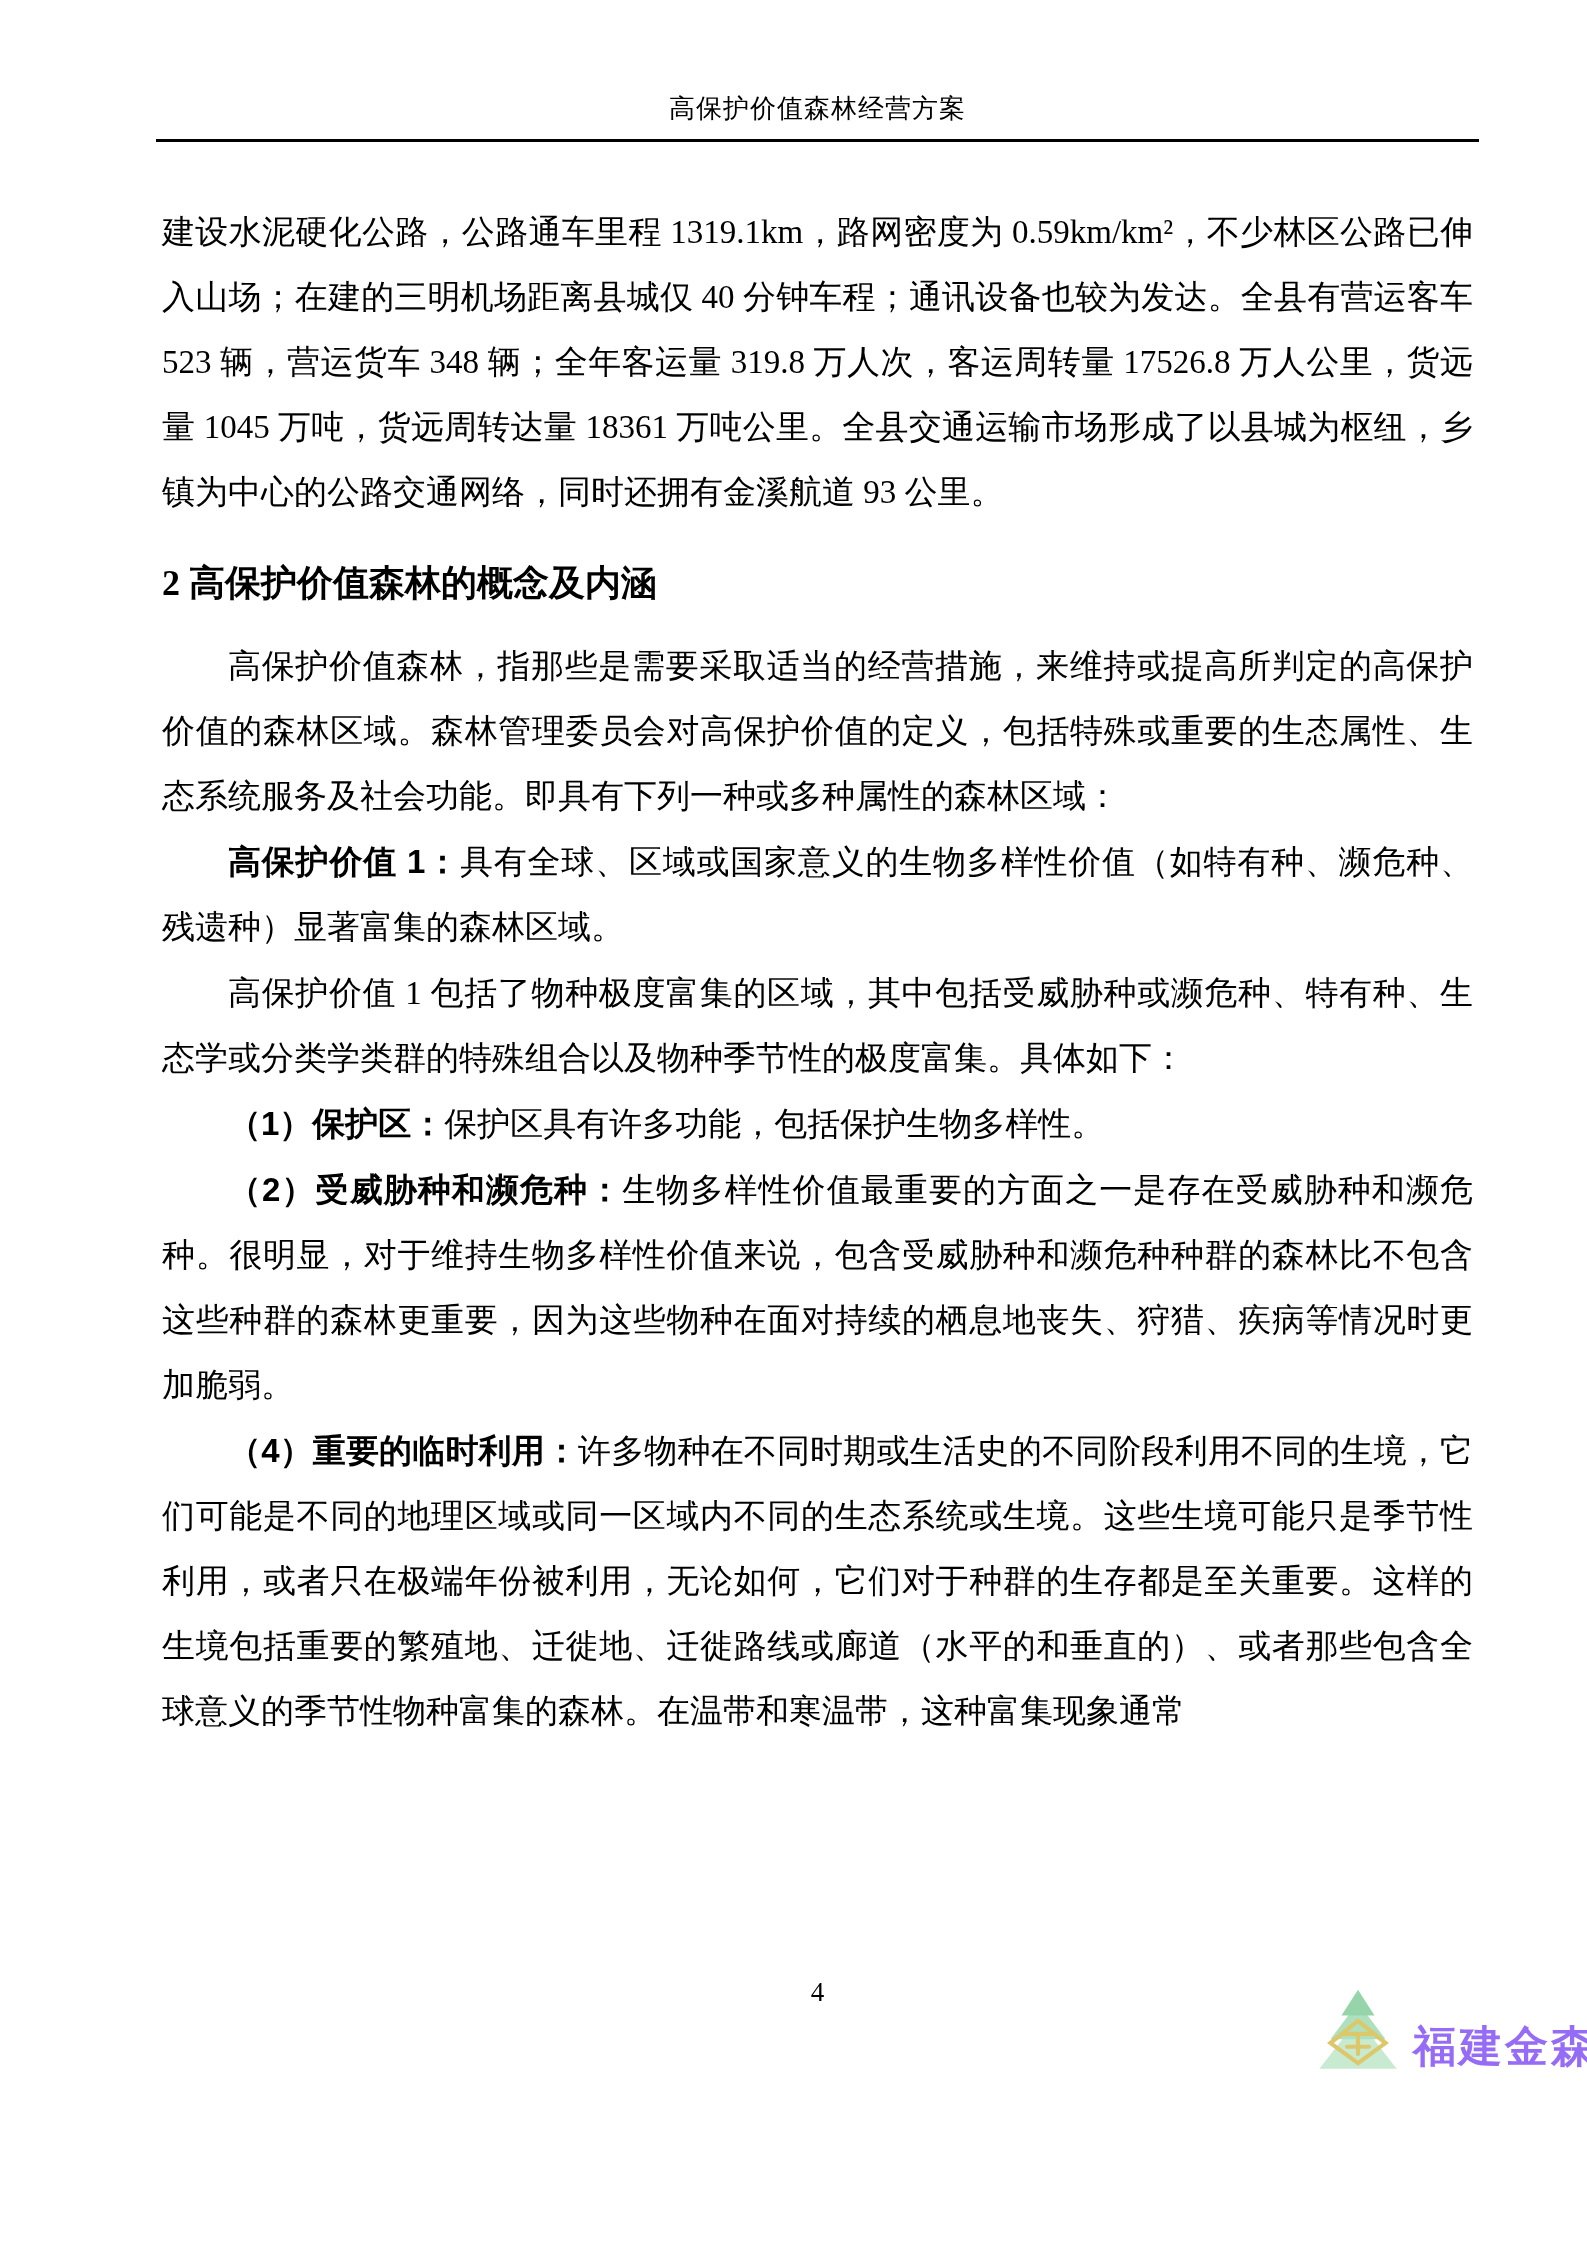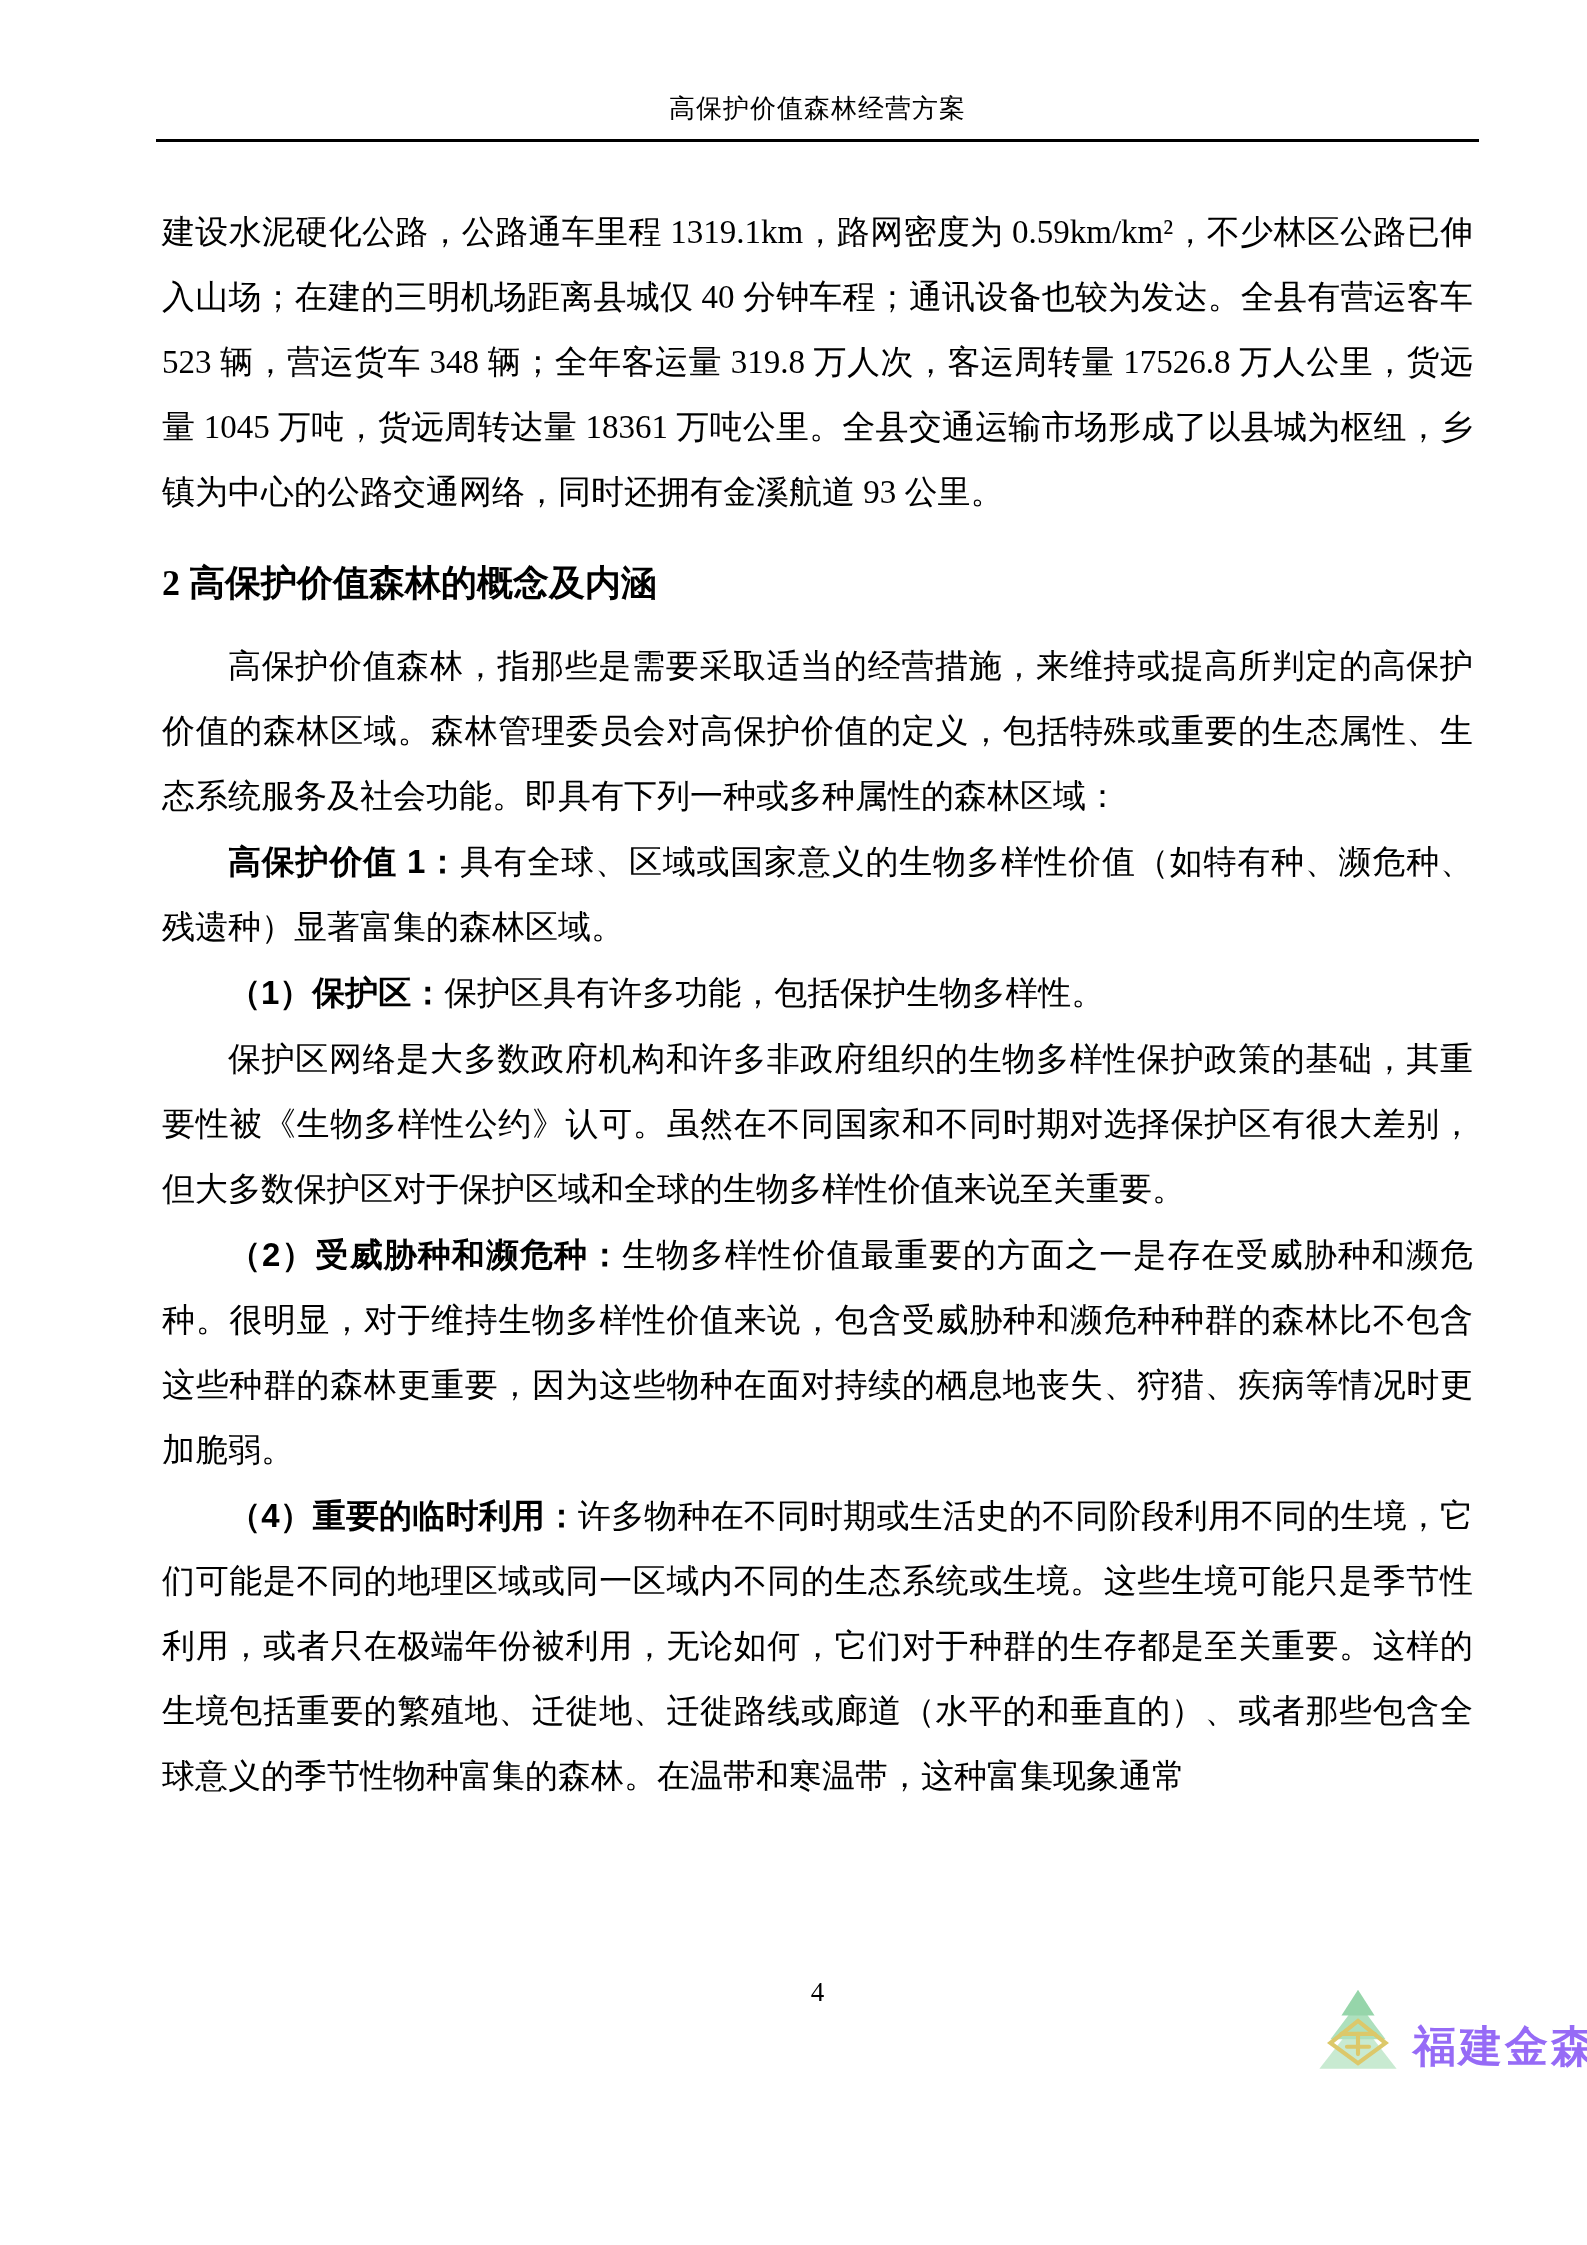--- a/index.html
+++ b/index.html
@@ -83,24 +83,24 @@
   <div class="doc-body">
 
     <p class="para no-indent"><span>建设水泥硬化公路，公路通车里程 1319.1km，路网密度为 0.59km/km²，不少林区公路已伸入山场；在建的三明机场距离县城仅 40 分钟车程；通讯设备也较为发达。全县有营运客车 523 辆，营运货车 348 辆；全年客运量 319.8 万人次，客运周转量 17526.8 万人公里，货远量 1045 万吨，货远周转达量 18361 万吨公里。全县交通运输市场形成了以县城为枢纽，乡镇为中心的公路交通网络，同时还拥有金溪航道 93 公里。</span></p>
 
     <h2 class="section-heading">2 高保护价值森林的概念及内涵</h2>
 
     <p class="para"><span class="lead"></span><span>高保护价值森林，指那些是需要采取适当的经营措施，来维持或提高所判定的高保护价值的森林区域。森林管理委员会对高保护价值的定义，包括特殊或重要的生态属性、生态系统服务及社会功能。即具有下列一种或多种属性的森林区域：</span></p>
 
     <p class="para"><span class="lead">高保护价值 1：</span><span>具有全球、区域或国家意义的生物多样性价值（如特有种、濒危种、残遗种）显著富集的森林区域。</span></p>
 
+    <p class="para"><span class="lead"></span><span>高保护价值 1 包括了物种极度富集的区域，其中包括受威胁种或濒危种、特有种、生态学或分类学类群的特殊组合以及物种季节性的极度富集。具体如下：</span></p>
 
     <p class="para"><span class="lead">（1）保护区：</span><span>保护区具有许多功能，包括保护生物多样性。</span></p>
 
-    <p class="para"><span class="lead"></span><span>保护区网络是大多数政府机构和许多非政府组织的生物多样性保护政策的基础，其重要性被《生物多样性公约》认可。虽然在不同国家和不同时期对选择保护区有很大差别，但大多数保护区对于保护区域和全球的生物多样性价值来说至关重要。</span></p>
 
     <p class="para"><span class="lead">（2）受威胁种和濒危种：</span><span>生物多样性价值最重要的方面之一是存在受威胁种和濒危种。很明显，对于维持生物多样性价值来说，包含受威胁种和濒危种种群的森林比不包含这些种群的森林更重要，因为这些物种在面对持续的栖息地丧失、狩猎、疾病等情况时更加脆弱。</span></p>
 
 
     <p class="para"><span class="lead">（4）重要的临时利用：</span><span>许多物种在不同时期或生活史的不同阶段利用不同的生境，它们可能是不同的地理区域或同一区域内不同的生态系统或生境。这些生境可能只是季节性利用，或者只在极端年份被利用，无论如何，它们对于种群的生存都是至关重要。这样的生境包括重要的繁殖地、迁徙地、迁徙路线或廊道（水平的和垂直的）、或者那些包含全球意义的季节性物种富集的森林。在温带和寒温带，这种富集现象通常</span></p>
 
   </div>
 
   <div class="page-footer">
     <span>4</span>

